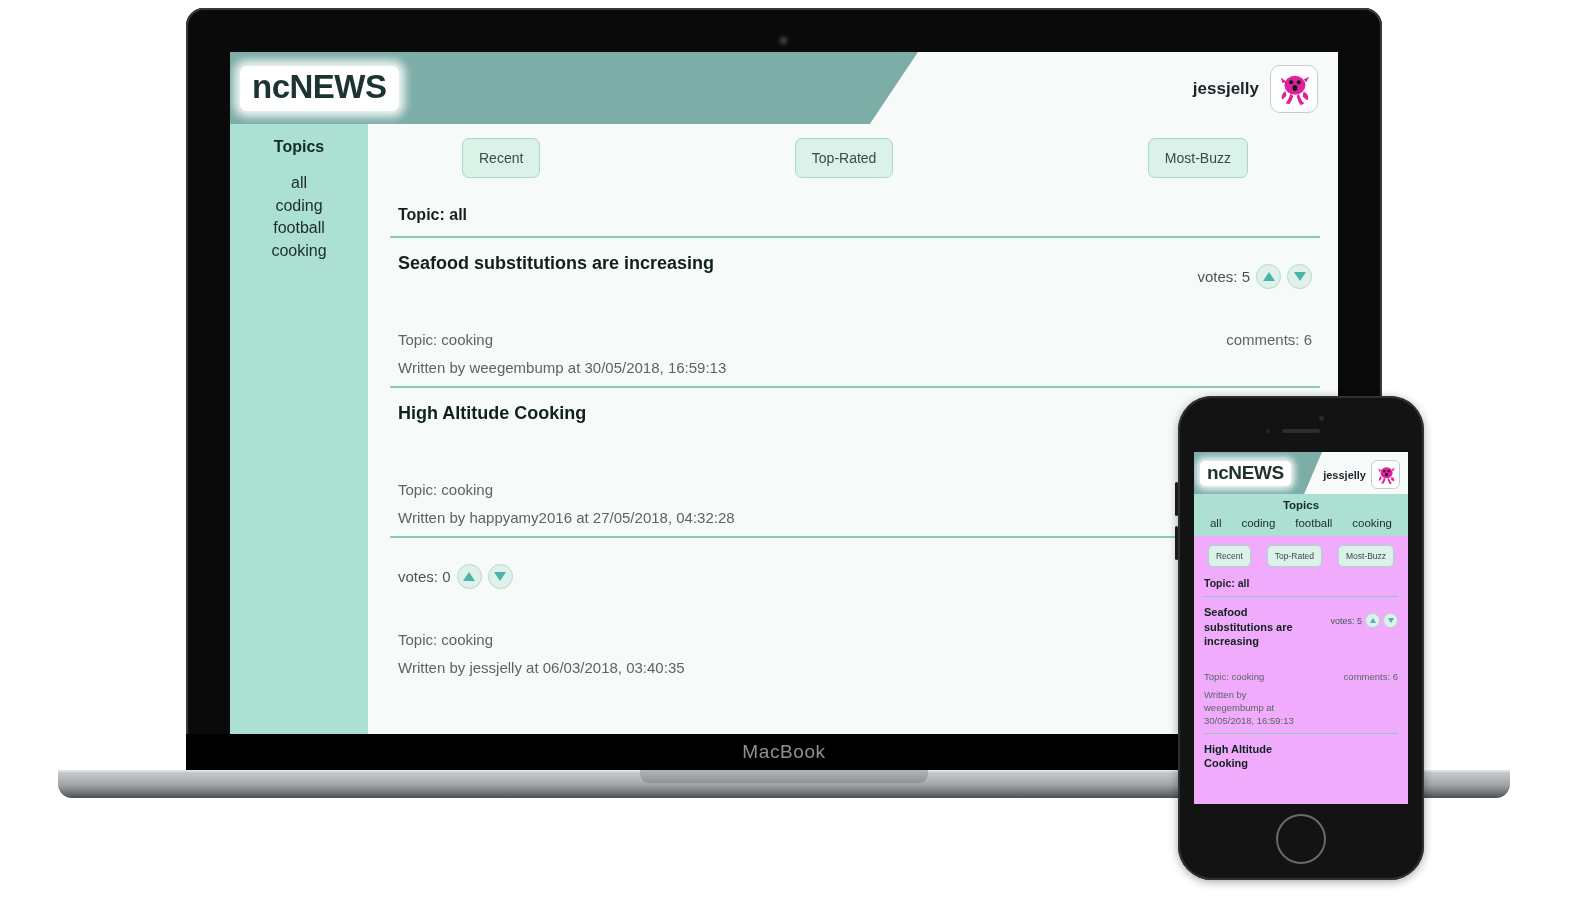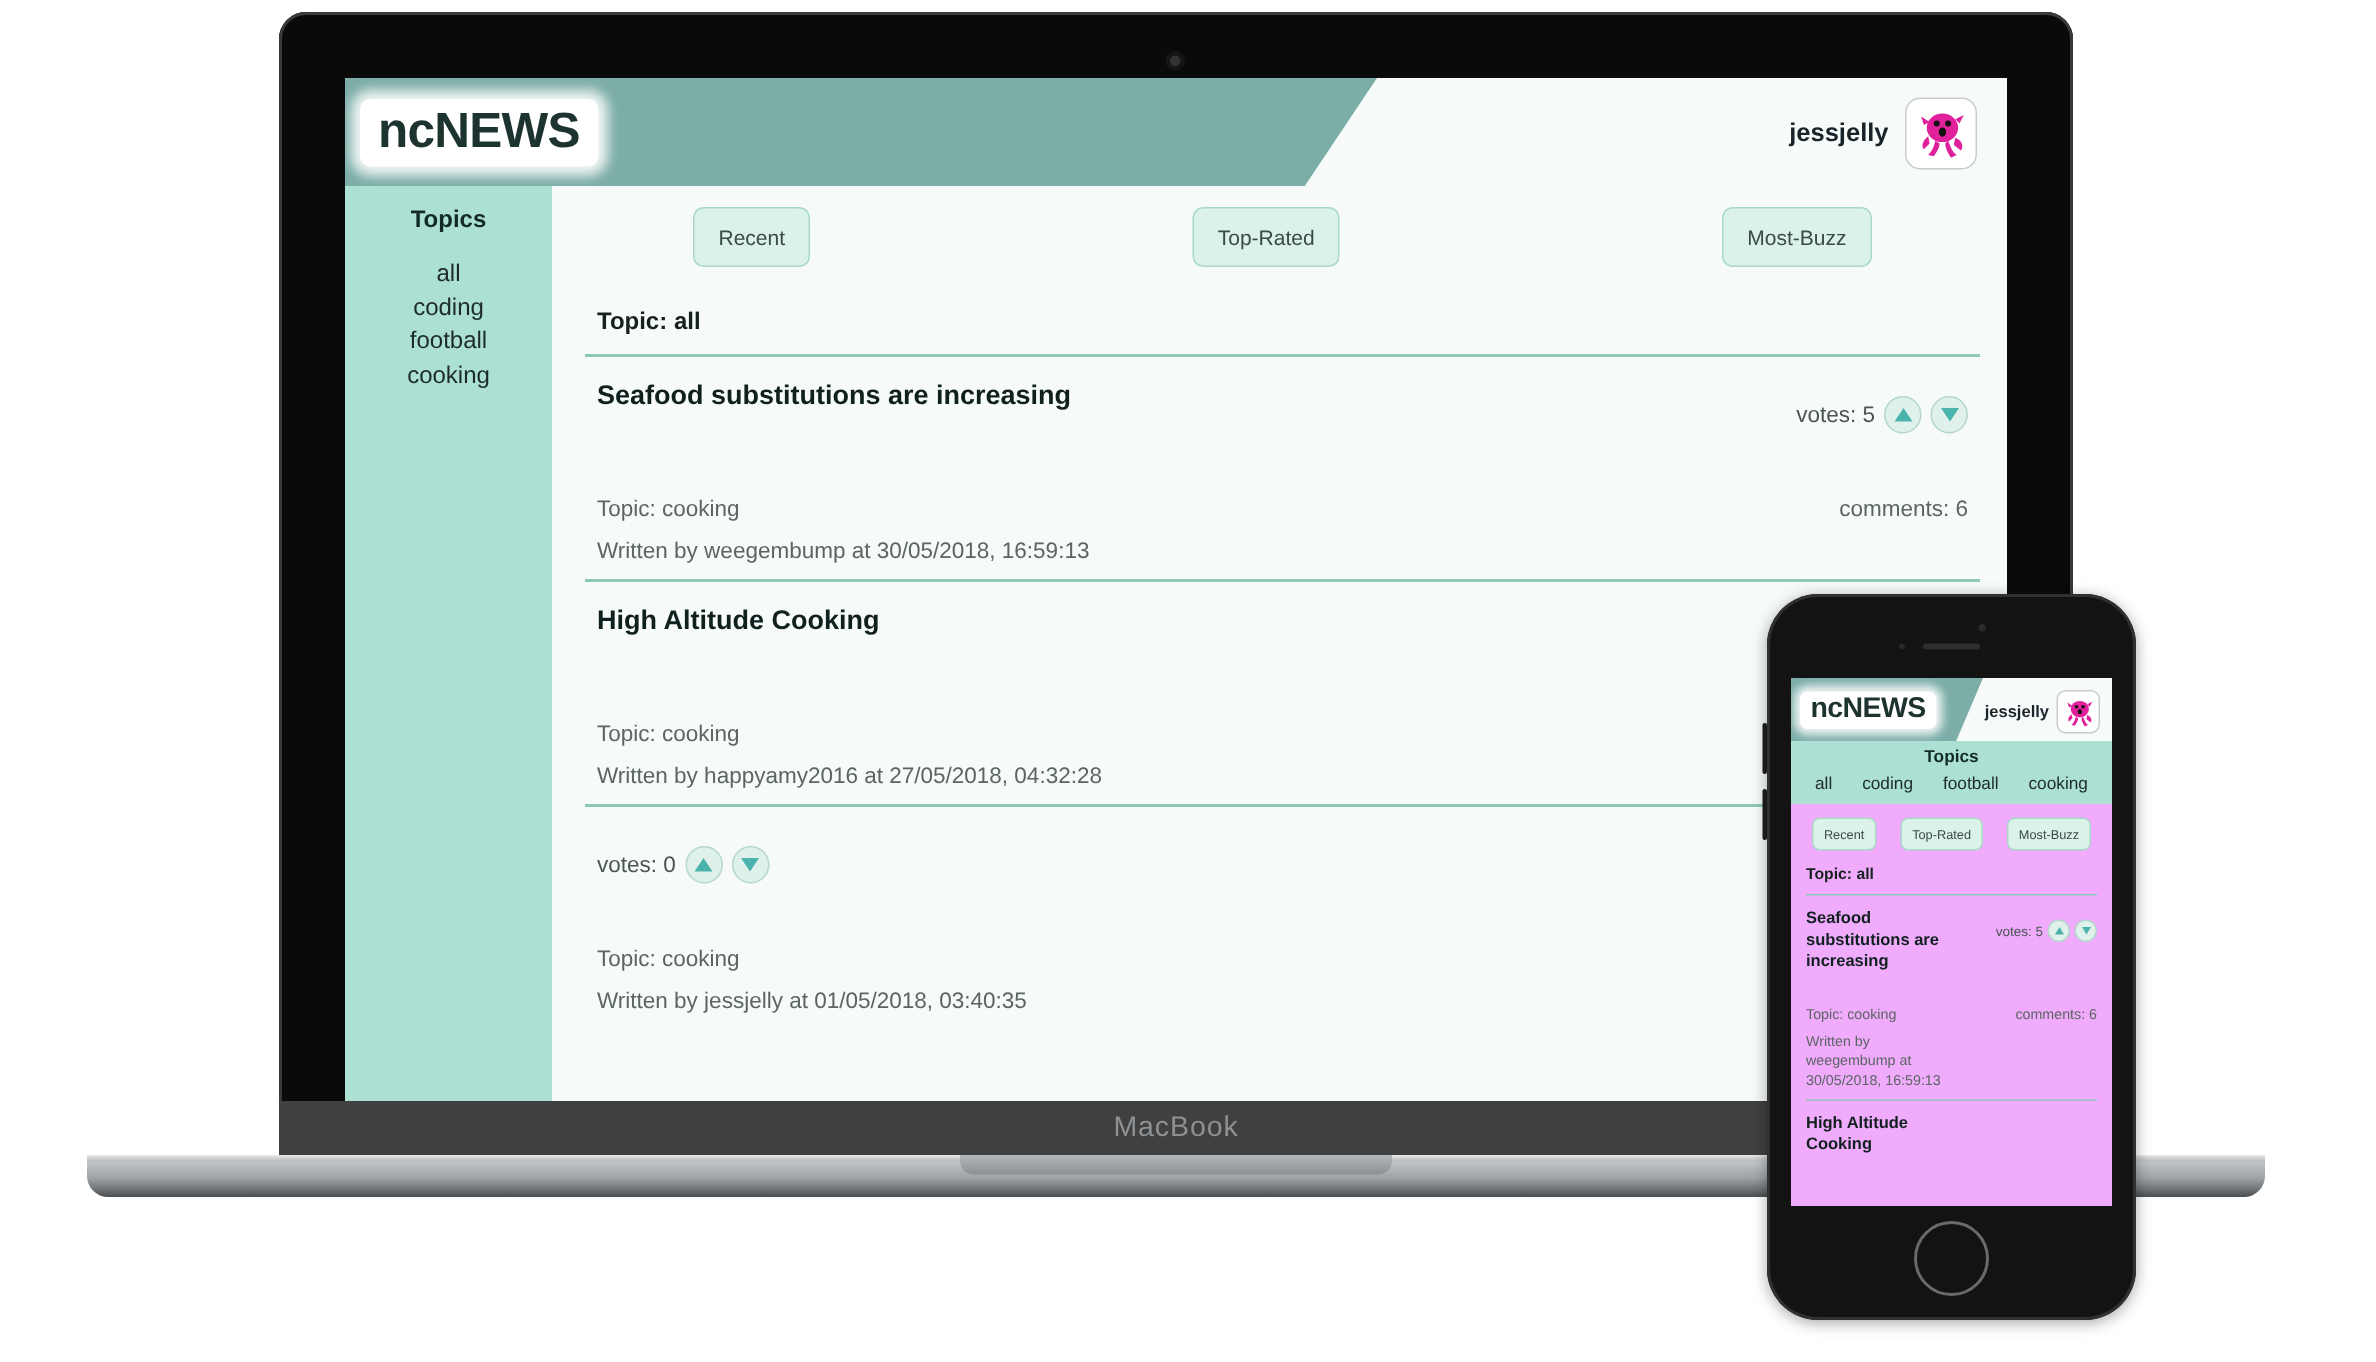--- a/index.html
+++ b/index.html
@@ -46,21 +46,21 @@
     background: linear-gradient(to bottom,#e8eaec,#b9bdc0);
   }
   .base-notch {
     position: absolute; left: 50%; top: 0; transform: translateX(-50%);
     width: 288px; height: 13px;
     background: linear-gradient(to bottom,#b2b6b9,#8d9194);
     border-radius: 0 0 9px 9px;
   }
   .bottom-bar {
     position: absolute; left: 186px; top: 734px; width: 1196px; height: 36px;
-    background: #404040; display: flex; align-items: center; justify-content: center;
+    background: #000000; display: flex; align-items: center; justify-content: center;
   }
   .macbook-word {
     color: #8d9194; font-size: 19px; letter-spacing: .6px;
     font-family: "Liberation Sans", sans-serif;
   }
 
   
   .app { width: 100%; height: 100%; background: #f0abfc; position: relative; }
 
   
@@ -307,21 +307,21 @@
                       </span>
                     <span class="vote-btn">
                         <i class="tri tri-down"></i>
                       </span>
                   </div>
                 </div>
                 <div class="art-meta">
                   <span class="meta-text">Topic: cooking</span>
                   <span class="meta-text">comments: 9</span>
                 </div>
-                <div class="art-author">Written by jessjelly at 01/05/2018, 03:40:35</div>
+                <div class="art-author">Written by jessjelly at 06/03/2018, 03:40:35</div>
               </div>
 
 
             </div>
           </div>
         </div>
 
       </div>
     </div>
 

